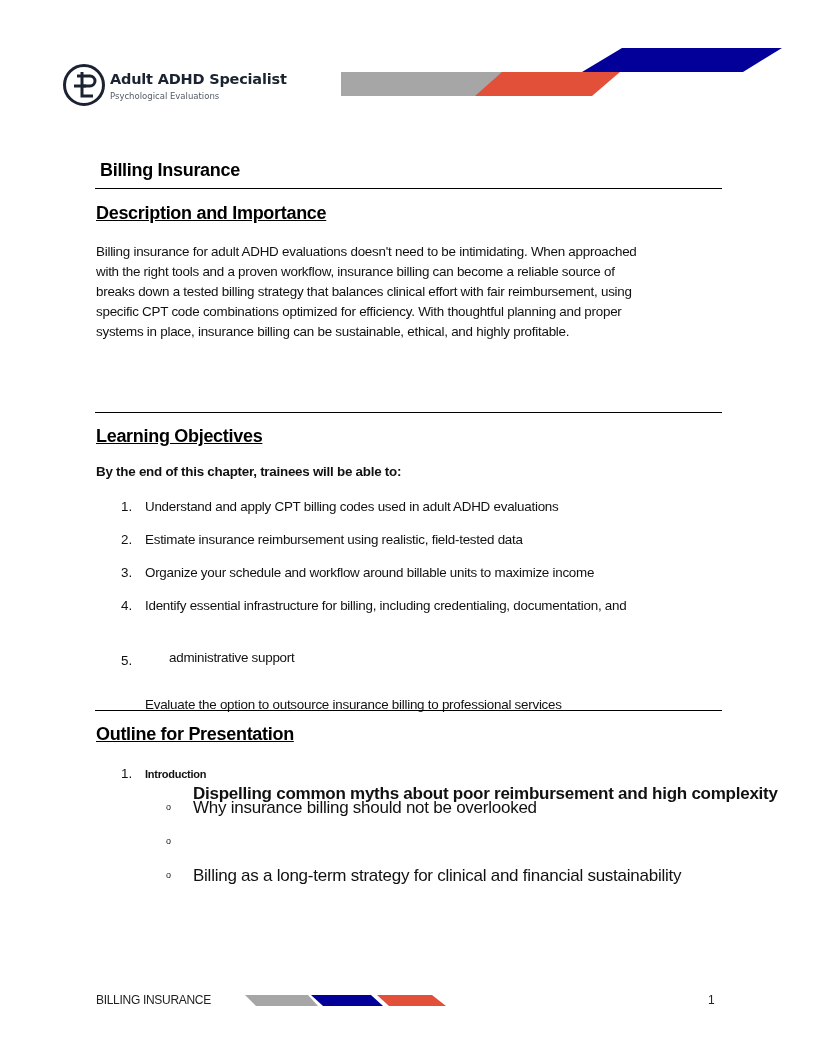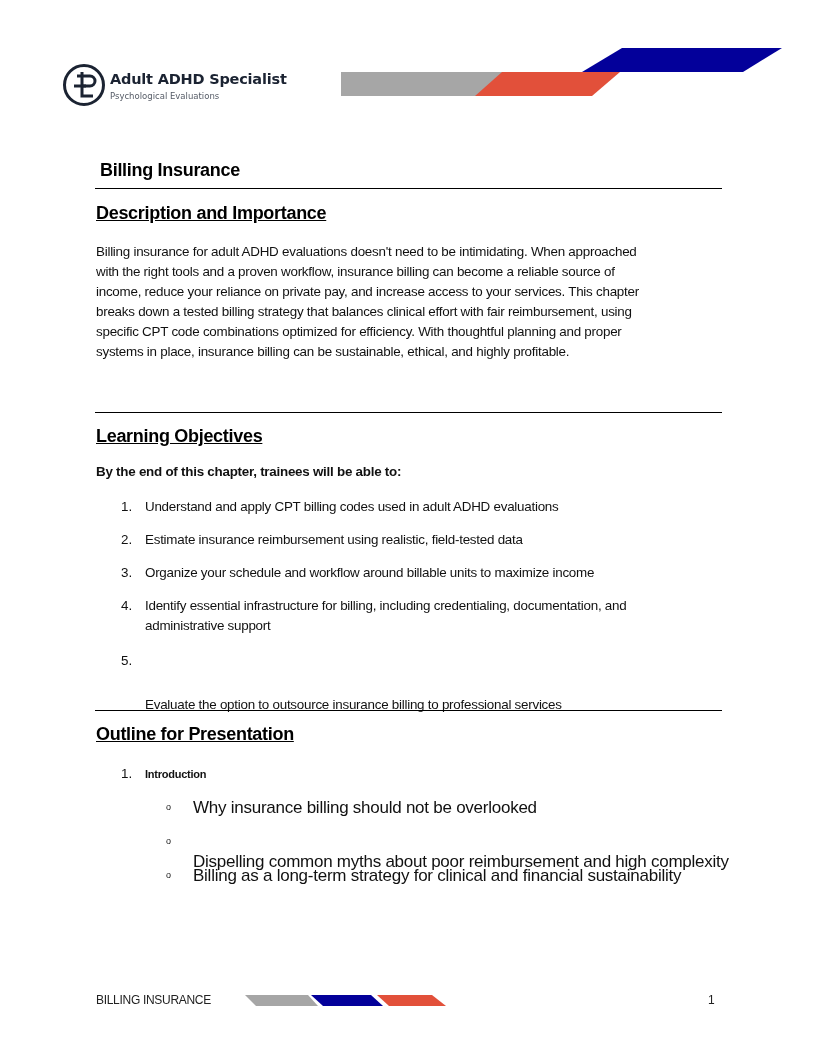--- a/index.html
+++ b/index.html
@@ -45,21 +45,20 @@
 <div class="logo-title">Adult ADHD Specialist</div>
 <div class="logo-sub">Psychological Evaluations</div>
 
 <div class="doc-title">Billing Insurance</div>
 <div class="rule" style="top:188px;"></div>
 
 <div class="h2" style="top:203px;">Description and Importance</div>
 <div class="body-text" style="top:242px;">
   <span class="line">Billing insurance for adult ADHD evaluations doesn't need to be intimidating. When approached</span>
   <span class="line">with the right tools and a proven workflow, insurance billing can become a reliable source of</span>
-  <span class="line">income, reduce your reliance on private pay, and increase access to your services. This chapter</span>
   <span class="line">breaks down a tested billing strategy that balances clinical effort with fair reimbursement, using</span>
   <span class="line">specific CPT code combinations optimized for efficiency. With thoughtful planning and proper</span>
   <span class="line">systems in place, insurance billing can be sustainable, ethical, and highly profitable.</span>
 </div>
 <div class="rule" style="top:412px;"></div>
 
 <div class="h2" style="top:426px;">Learning Objectives</div>
 <div class="p" style="left:96px; top:464px;font-weight:bold;">By the end of this chapter, trainees will be able to:</div>
 
 <div>
@@ -71,41 +70,41 @@
     <span class="num" style="top:532px;">2.</span>
     <span class="item" style="top:530px;">Estimate insurance reimbursement using realistic, field-tested data</span>
   </div>
   <div>
     <span class="num" style="top:565px;">3.</span>
     <span class="item" style="top:563px;">Organize your schedule and workflow around billable units to maximize income</span>
   </div>
   <div>
     <span class="num" style="top:598px;">4.</span>
     <span class="item" style="top:596px;">Identify essential infrastructure for billing, including credentialing, documentation, and</span>
-    <span class="item" style="top:616px;">administrative support</span>
+    <span class="item" style="top:648px;margin-left:24px;">administrative support</span>
   </div>
   <div>
     <span class="num" style="top:653px;">5.</span>
     <span class="item" style="top:651px;margin-top:44px;">Evaluate the option to outsource insurance billing to professional services</span>
   </div>
 </div>
 <div class="rule" style="top:710px;"></div>
 
 <div class="h2" style="top:724px;">Outline for Presentation</div>
 <div>
   <span class="num" style="top:766px; font-weight:normal;">1.</span>
   <span class="item" style="top:764px; font-weight:bold; font-size:11px;">Introduction</span>
 
   <div>
     <span class="bullet" style="top:802px;">o</span>
     <span class="sub" style="top:798px;">Why insurance billing should not be overlooked</span>
   </div>
   <div>
     <span class="bullet" style="top:836px;">o</span>
-    <span class="sub" style="top:852px;">Dispelling common myths about poor reimbursement and high complexity</span>
+    <span class="sub" style="top:784px;font-weight:bold;">Dispelling common myths about poor reimbursement and high complexity</span>
   </div>
   <div>
     <span class="bullet" style="top:870px;">o</span>
     <span class="sub" style="top:866px;">Billing as a long-term strategy for clinical and financial sustainability</span>
   </div>
 </div>
 
 <div class="footer-label">BILLING INSURANCE</div>
 <svg class="abs" style="left:0; top:985px;" width="816" height="30">
   <polygon points="245,10 308,10 318,21 256,21" fill="#a6a6a6"></polygon>

